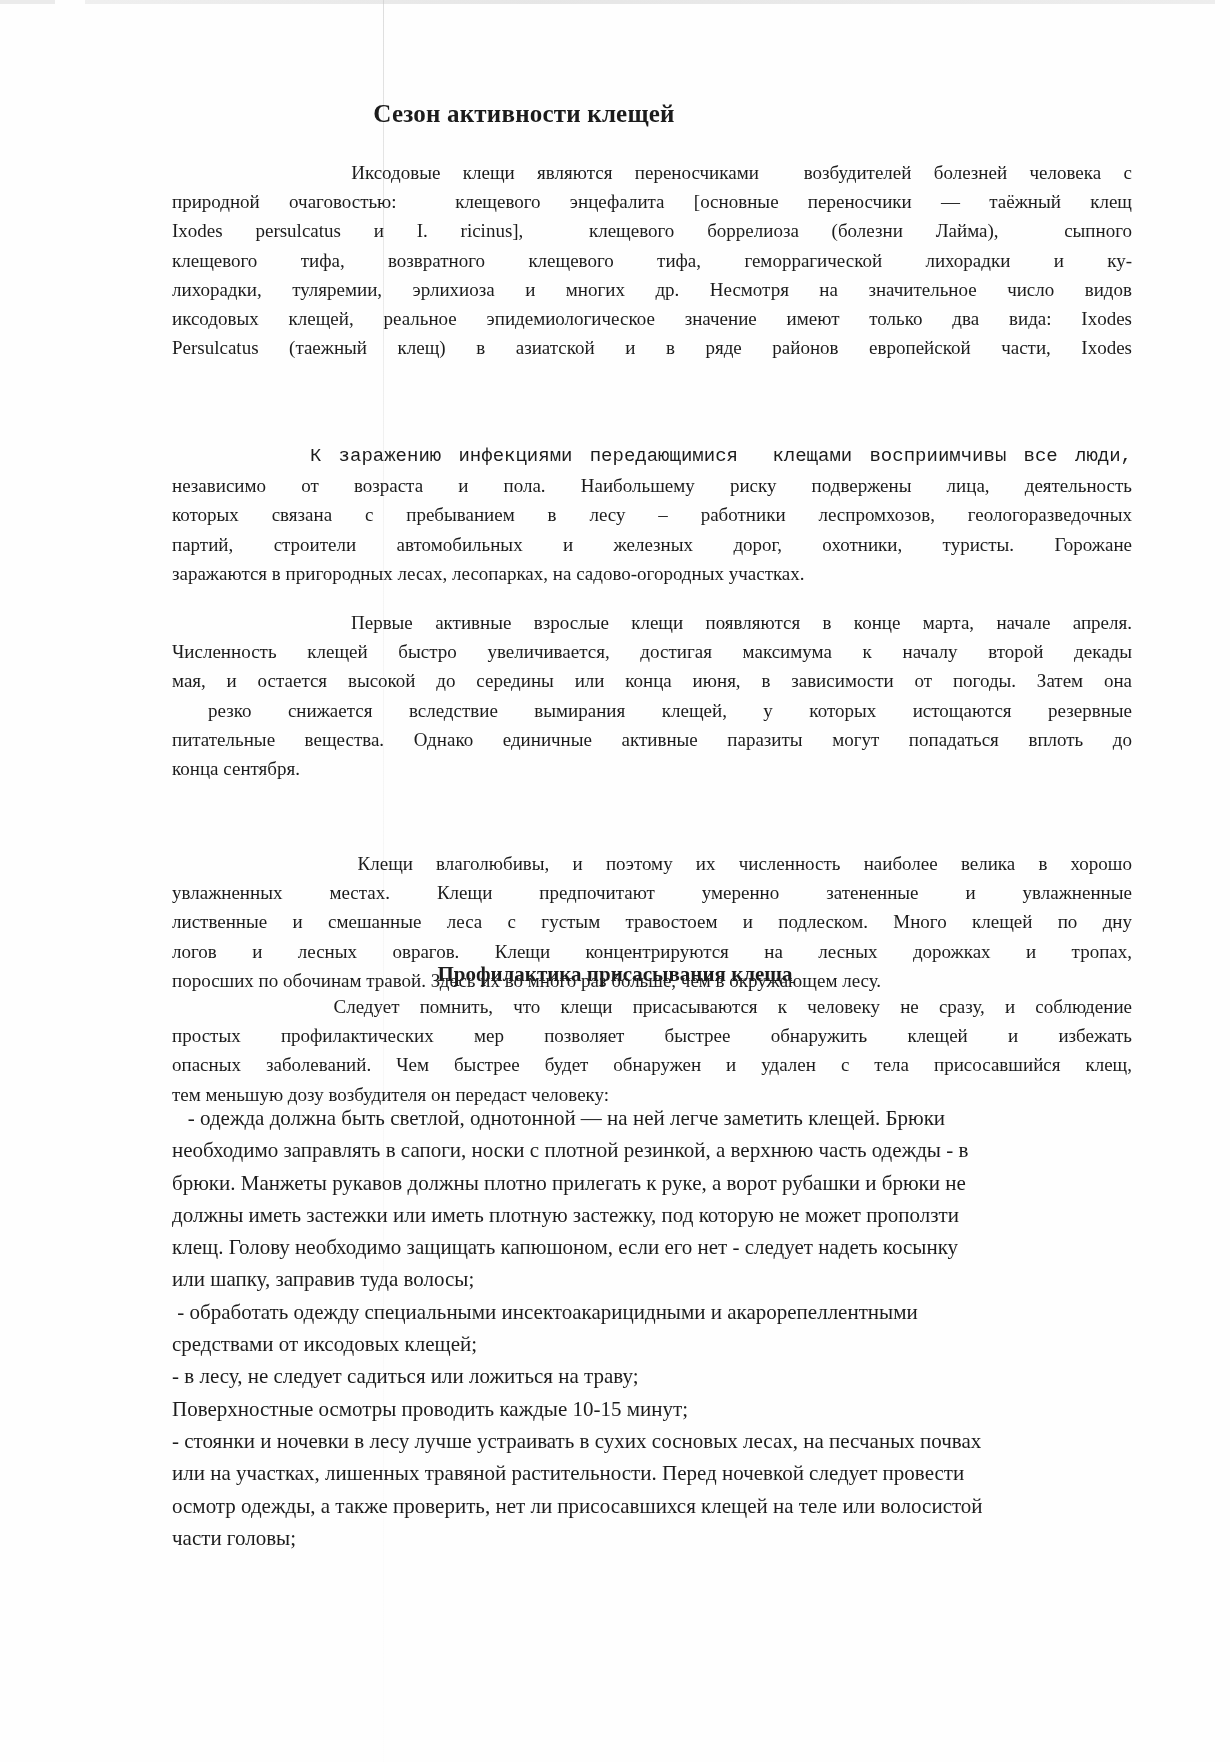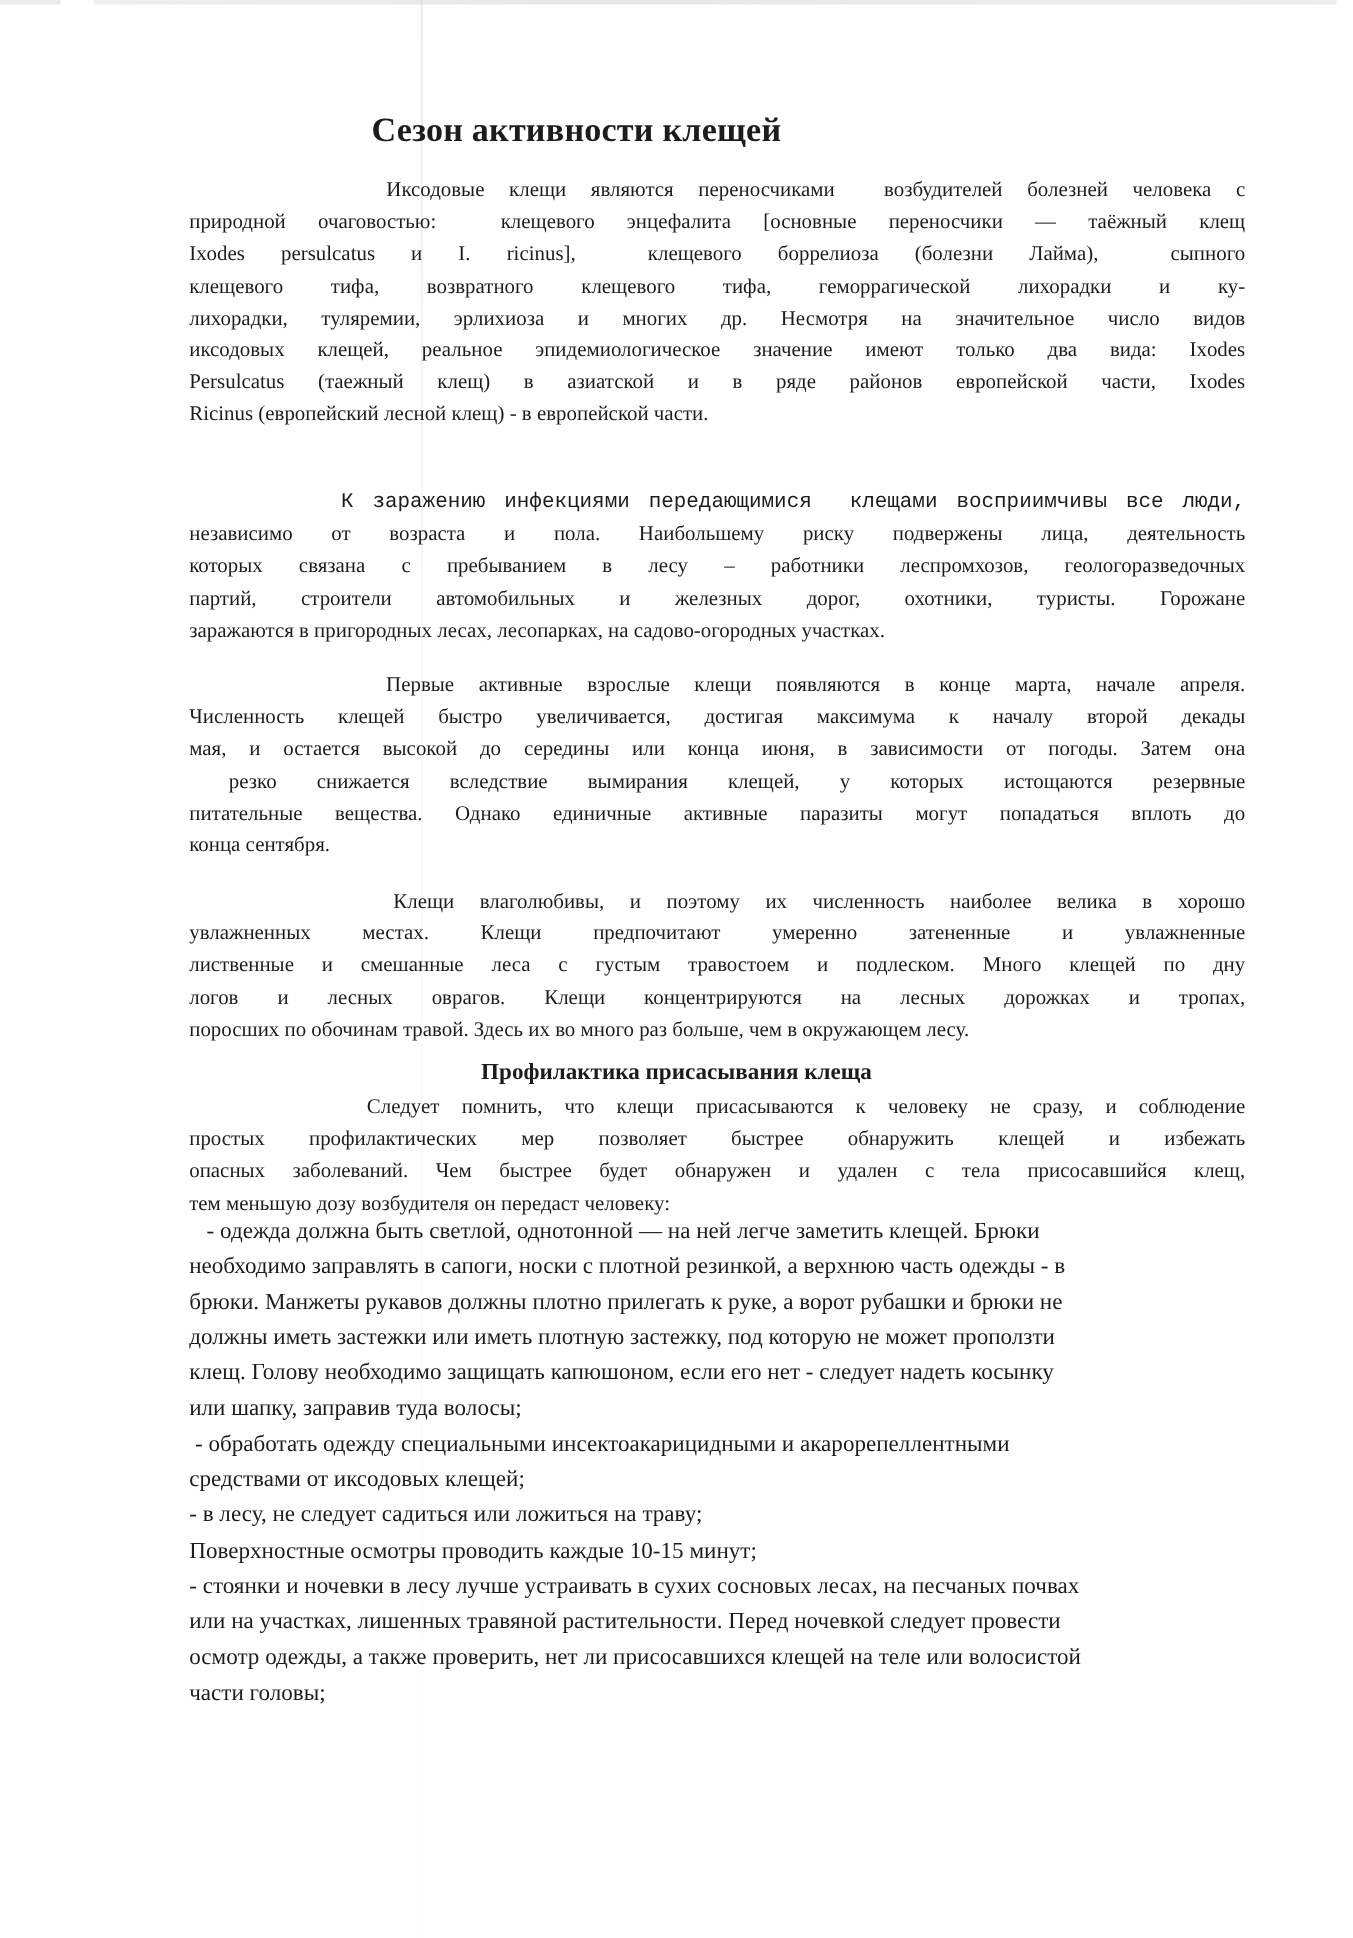--- a/index.html
+++ b/index.html
@@ -18,21 +18,21 @@
   .top-smudge-left {
     position: absolute; left: 0; top: 0; width: 55px; height: 4px;
     background: #e2e2e2; opacity: 0.7;
   }
   .crease {
     position: absolute; left: 383px; top: 0; width: 1px; height: 1762px;
     background: linear-gradient(to bottom, rgba(200,200,200,0.6), rgba(225,225,225,0.35) 30%, rgba(230,230,230,0.25) 70%, rgba(240,240,240,0.1));
   }
   .title {
     position: absolute; left: 0; width: 1048px; top: 100px; text-align: center;
-    font-weight: bold; font-size: 31px; letter-spacing: 0.2px;
+    font-weight: bold; font-size: 25px; letter-spacing: 0.2px;
   }
   .block {
     position: absolute; left: 172px; width: 960px;
     font-size: 19px; line-height: 29.2px; text-align: justify;
   }
   .line { display: block; white-space: nowrap; text-align-last: justify; text-align: justify; }
   .line.last { text-align-last: left; }
   .p1 { top: 158px; }
   .p2 { top: 442px; }
   .p3 { top: 608px; }
@@ -56,39 +56,38 @@
   <h1 class="title" style="margin:0;">Сезон активности клещей</h1>
 
   <div class="block p1">
       <span class="line" style="white-space: pre;">        Иксодовые клещи являются переносчиками  возбудителей болезней человека с</span>
       <span class="line" style="white-space: pre;">природной очаговостью:  клещевого энцефалита [основные переносчики — таёжный клещ</span>
       <span class="line" style="white-space: pre;">Ixodes persulcatus и I. ricinus],  клещевого боррелиоза (болезни Лайма),  сыпного</span>
       <span class="line" style="white-space: pre;">клещевого тифа, возвратного клещевого тифа, геморрагической лихорадки и ку-</span>
       <span class="line" style="white-space: pre;">лихорадки, туляремии, эрлихиоза и многих др. Несмотря на значительное число видов</span>
       <span class="line" style="white-space: pre;">иксодовых клещей, реальное эпидемиологическое значение имеют только два вида: Ixodes</span>
       <span class="line" style="white-space: pre;">Persulcatus (таежный клещ) в азиатской и в ряде районов европейской части, Ixodes</span>
-      <span class="line last" style="white-space: pre;">Ricinus (европейский лесной клещ) - в европейской части.</span>
     </div>
   <div class="block p2">
       <span class="line" style="white-space: pre; font-family: Liberation Mono, monospace;">        К заражению инфекциями передающимися  клещами восприимчивы все люди,</span>
       <span class="line" style="white-space: pre;">независимо от возраста и пола. Наибольшему риску подвержены лица, деятельность</span>
       <span class="line" style="white-space: pre;">которых связана с пребыванием в лесу – работники леспромхозов, геологоразведочных</span>
       <span class="line" style="white-space: pre;">партий, строители автомобильных и железных дорог, охотники, туристы. Горожане</span>
       <span class="line last" style="white-space: pre;">заражаются в пригородных лесах, лесопарках, на садово-огородных участках.</span>
     </div>
   <div class="block p3">
       <span class="line" style="white-space: pre;">        Первые активные взрослые клещи появляются в конце марта, начале апреля.</span>
       <span class="line" style="white-space: pre;">Численность клещей быстро увеличивается, достигая максимума к началу второй декады</span>
       <span class="line" style="white-space: pre;">мая, и остается высокой до середины или конца июня, в зависимости от погоды. Затем она</span>
       <span class="line" style="white-space: pre; margin-left: 36px;">резко снижается вследствие вымирания клещей, у которых истощаются резервные</span>
       <span class="line" style="white-space: pre;">питательные вещества. Однако единичные активные паразиты могут попадаться вплоть до</span>
       <span class="line last" style="white-space: pre;">конца сентября.</span>
     </div>
   <div class="block p4">
-      <span class="line" style="white-space: pre;">        Клещи влаголюбивы, и поэтому их численность наиболее велика в хорошо</span>
+      <span class="line" style="white-space: pre; margin-top: 44px;">        Клещи влаголюбивы, и поэтому их численность наиболее велика в хорошо</span>
       <span class="line" style="white-space: pre;">увлажненных местах. Клещи предпочитают умеренно затененные и увлажненные</span>
       <span class="line" style="white-space: pre;">лиственные и смешанные леса с густым травостоем и подлеском. Много клещей по дну</span>
       <span class="line" style="white-space: pre;">логов и лесных оврагов. Клещи концентрируются на лесных дорожках и тропах,</span>
       <span class="line last" style="white-space: pre;">поросших по обочинам травой. Здесь их во много раз больше, чем в окружающем лесу.</span>
     </div>
 
   <h2 class="subtitle" style="margin:0;">Профилактика присасывания клеща</h2>
 
   <div class="block p5">
       <span class="line" style="white-space: pre;">        Следует помнить, что клещи присасываются к человеку не сразу, и соблюдение</span>

